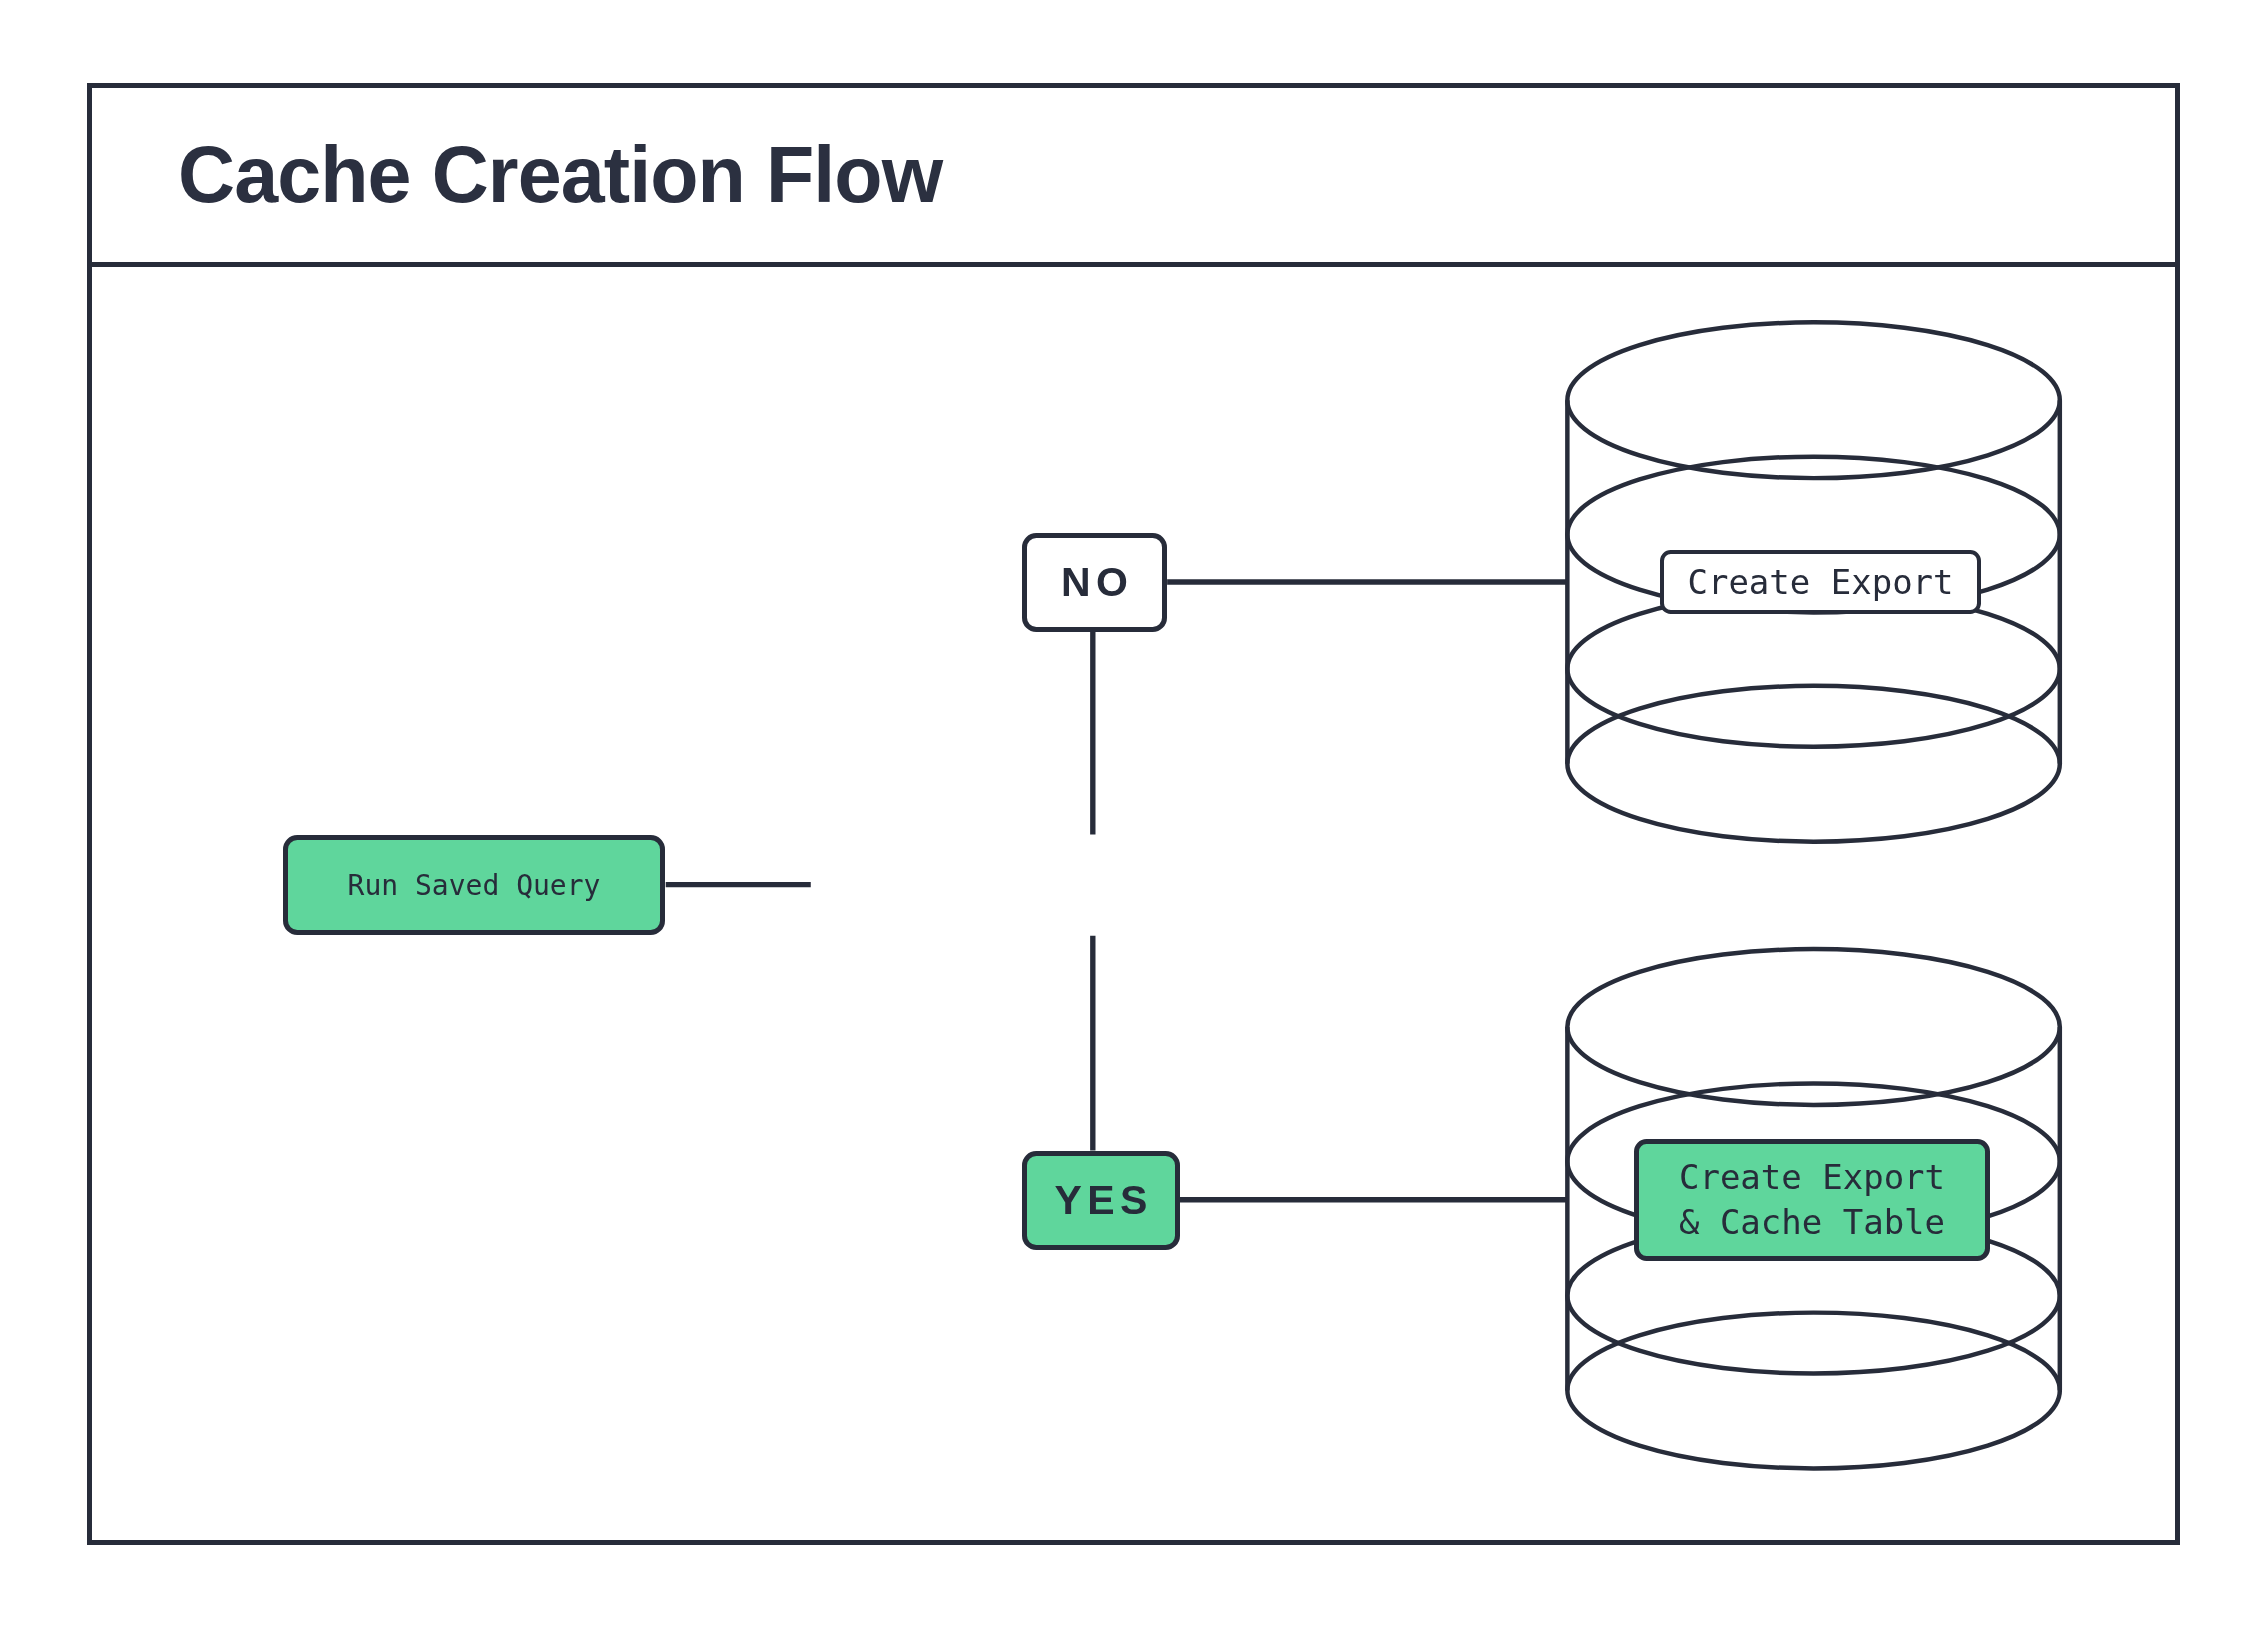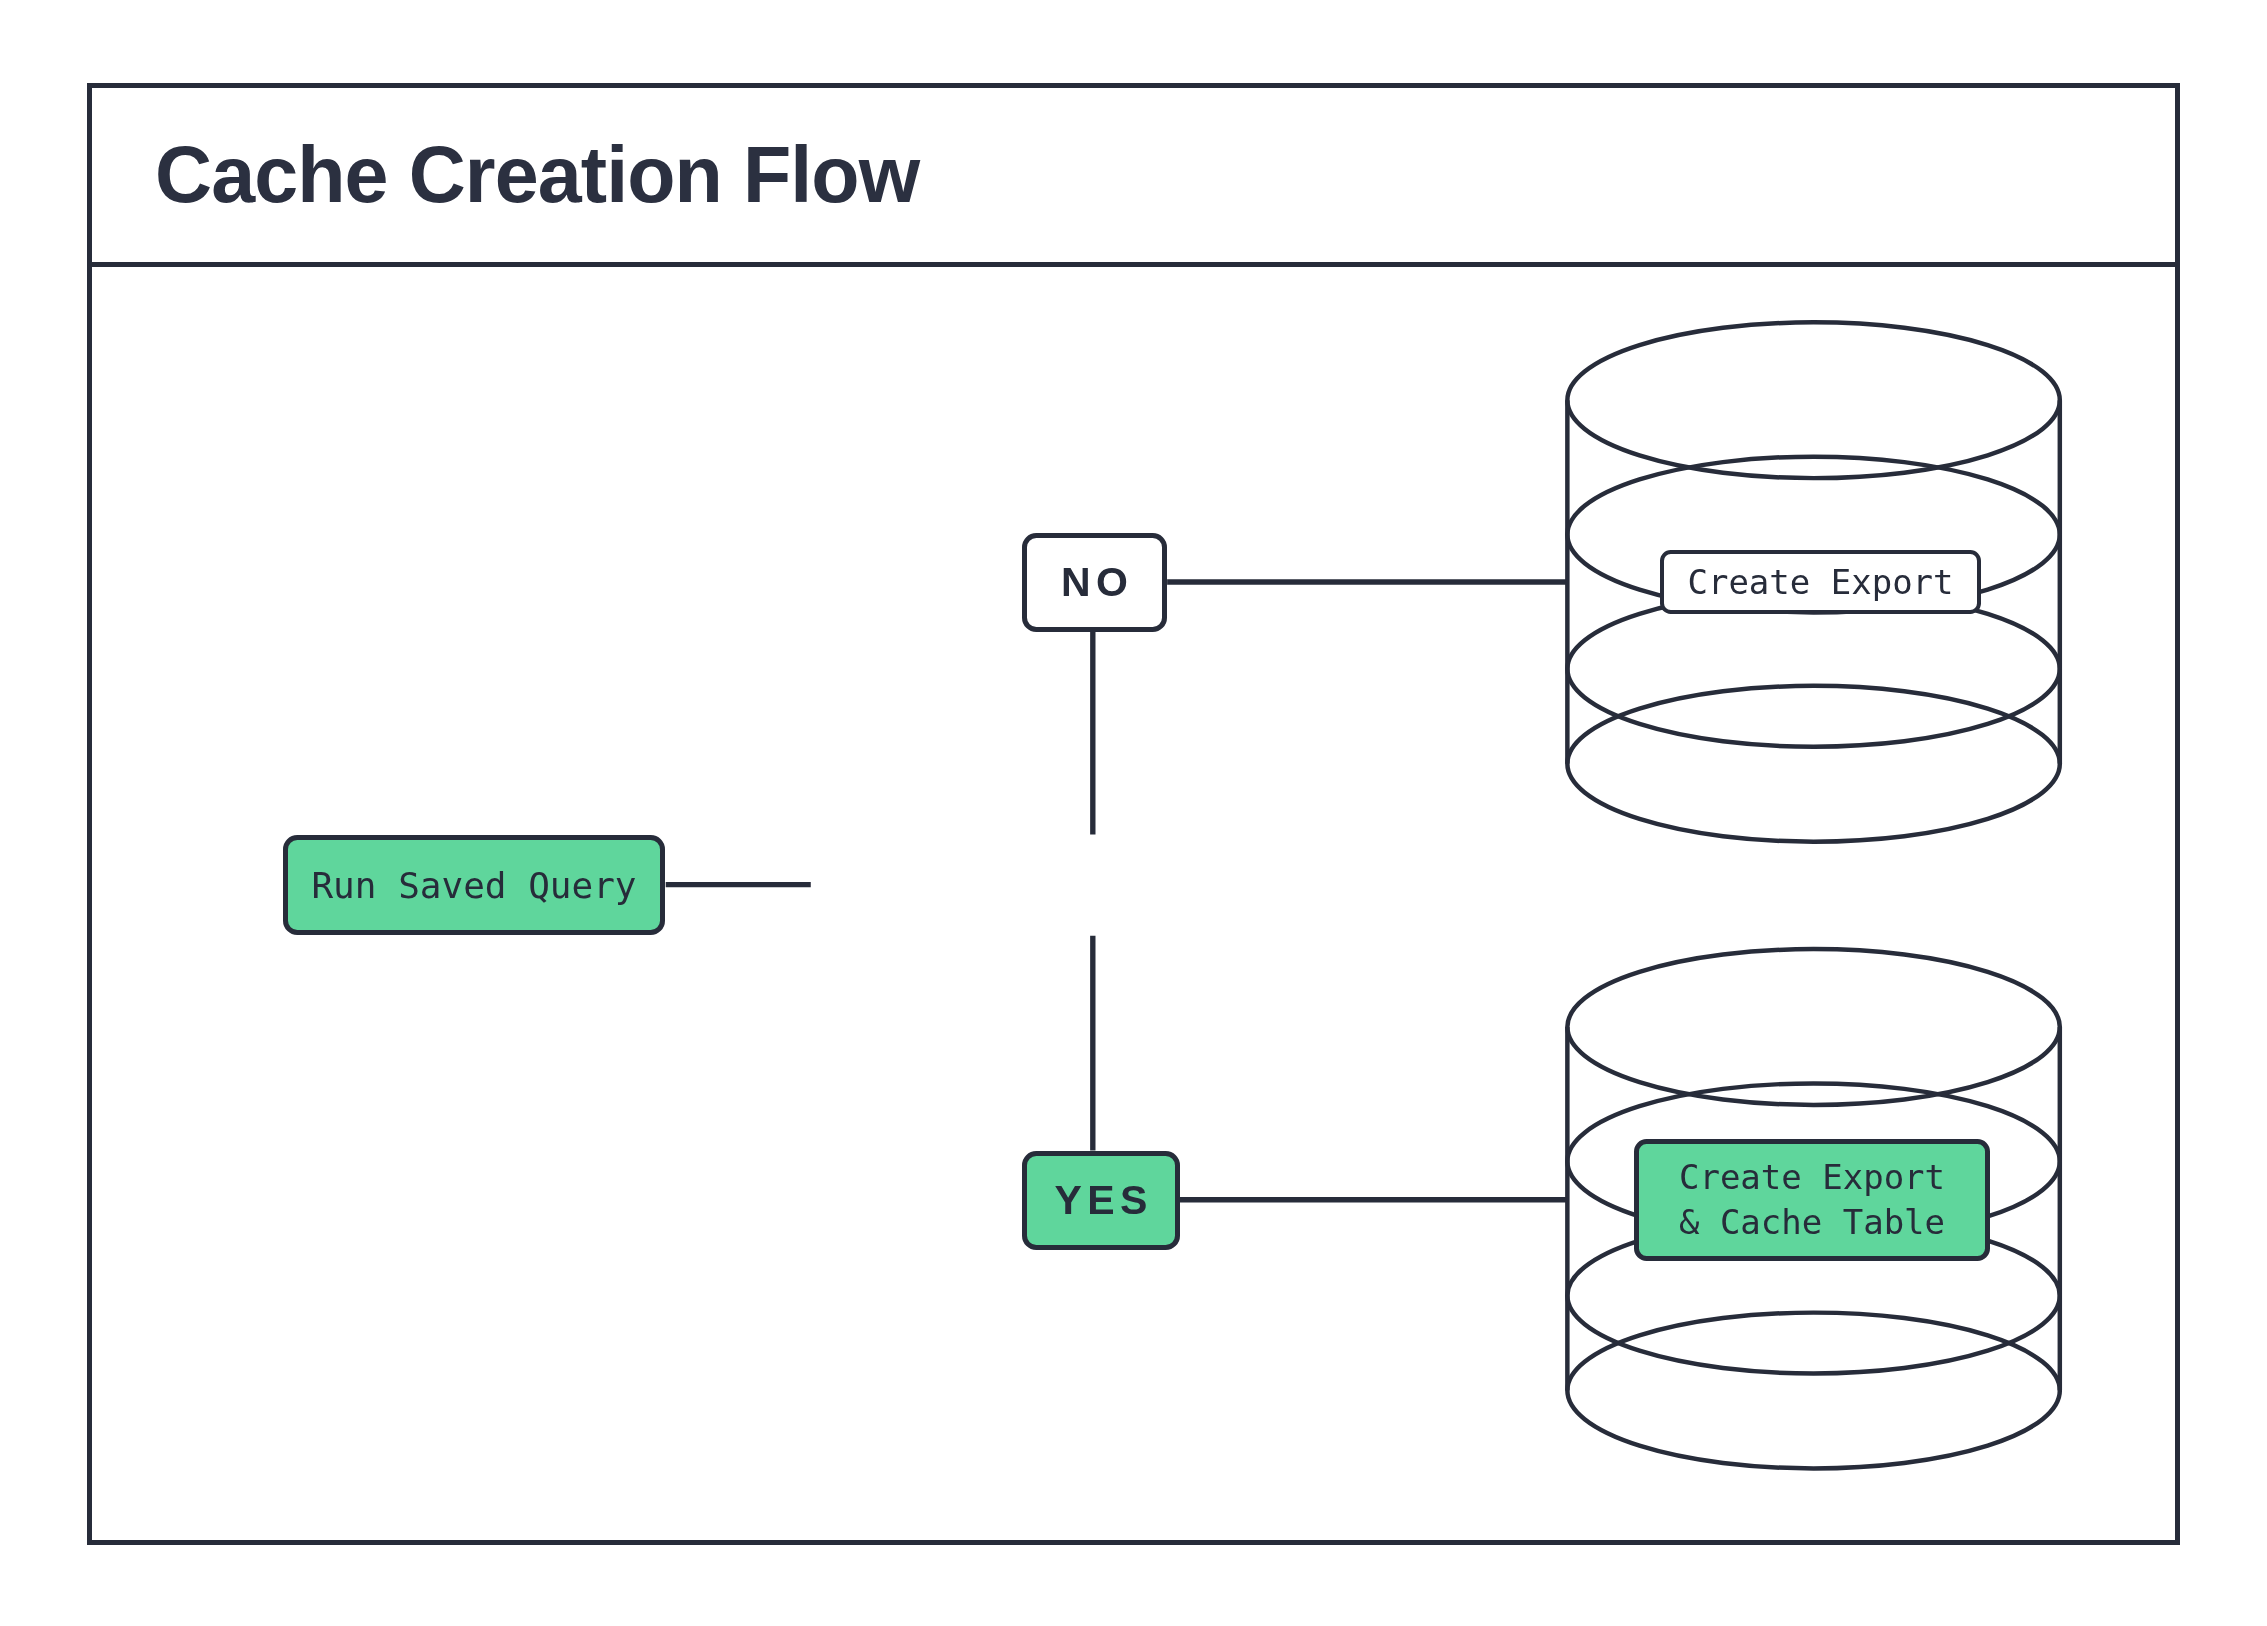--- a/index.html
+++ b/index.html
@@ -29,21 +29,21 @@
   }
   .titlebar {
     position: absolute;
     left: 0;
     top: 0;
     right: 0;
     height: 174px;
     border-bottom: 5.4px solid #272c3a;
     display: flex;
     align-items: center;
-    padding-left: 63px;
+    padding-left: 86px;
     box-sizing: content-box;
   }
   .title {
     margin: 0;
     font-size: 79px;
     font-weight: bold;
     letter-spacing: -0.9px;
     color: #2b3040;
     font-family: "Liberation Sans", sans-serif;
   }
@@ -60,21 +60,21 @@
     position: absolute;
     box-sizing: border-box;
     display: flex;
     align-items: center;
     justify-content: center;
     text-align: center;
     border: 5.4px solid #272c3a;
     border-radius: 14.3px;
     color: #272c3a;
     font-family: "DejaVu Sans Mono", monospace;
-    font-size: 36px;
+    font-size: 28px;
     background: #ffffff;
   }
   .node.green { background: #5fd69c; }
   .node.dark {
     background: #2a2f3d;
     border-color: #2a2f3d;
     color: #e9ebee;
   }
   .node.tag {
     font-family: "Liberation Sans", sans-serif;

